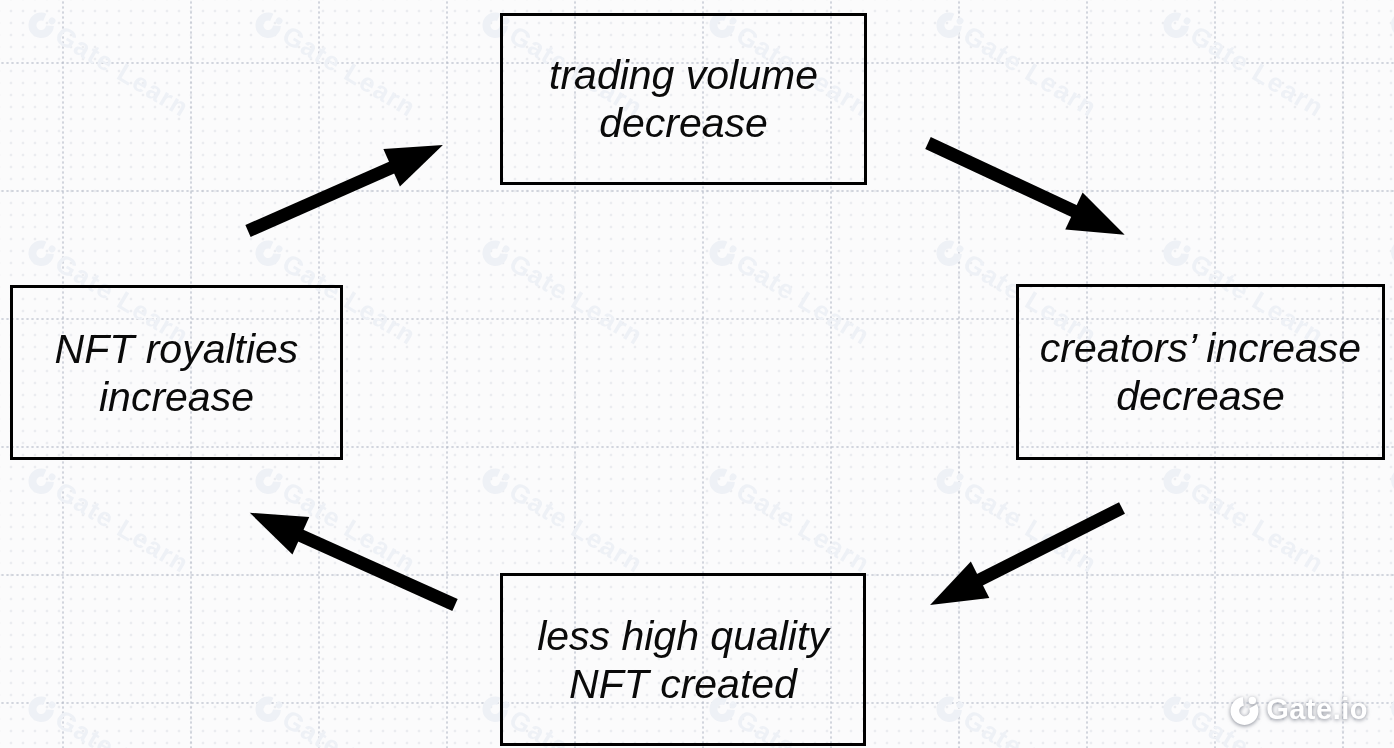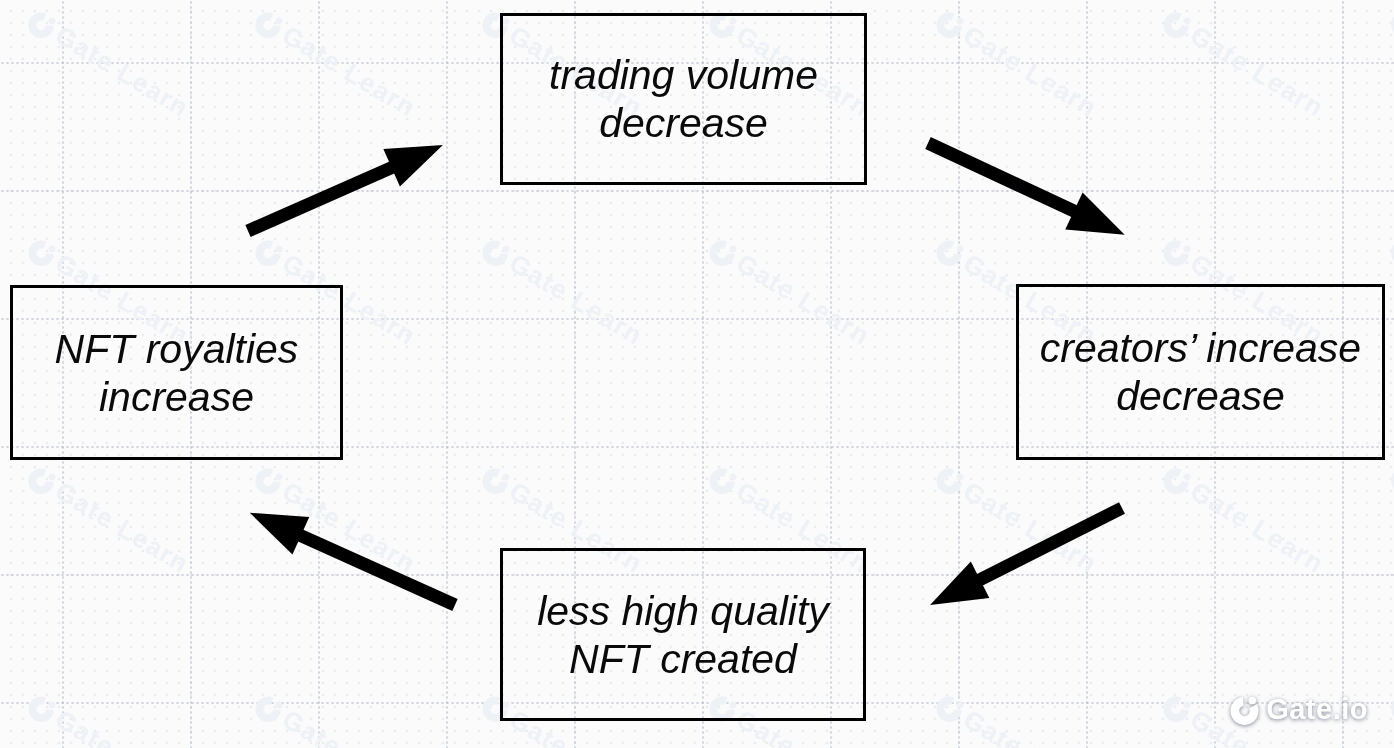--- a/index.html
+++ b/index.html
@@ -65,21 +65,21 @@
   .node-label {
     font-size: 41px;
     line-height: 48px;
     color: #0a0a0a;
     text-align: center;
     white-space: pre-line;
     font-style: italic;
   }
   .node-top    { left: 500px;  top: 13px;  width: 367px; height: 172px; }
   .node-right  { left: 1016px; top: 284px; width: 369px; height: 176px; }
-  .node-bottom { left: 500px;  top: 548px; width: 366px; height: 173px; }
+  .node-bottom { left: 500px;  top: 573px; width: 366px; height: 173px; }
   .node-left   { left: 10px;   top: 285px; width: 333px; height: 175px; }
 
   
   .brand {
     position: absolute;
     right: 26px;
     bottom: 22px;
     z-index: 4;
     display: flex;
     align-items: center;

